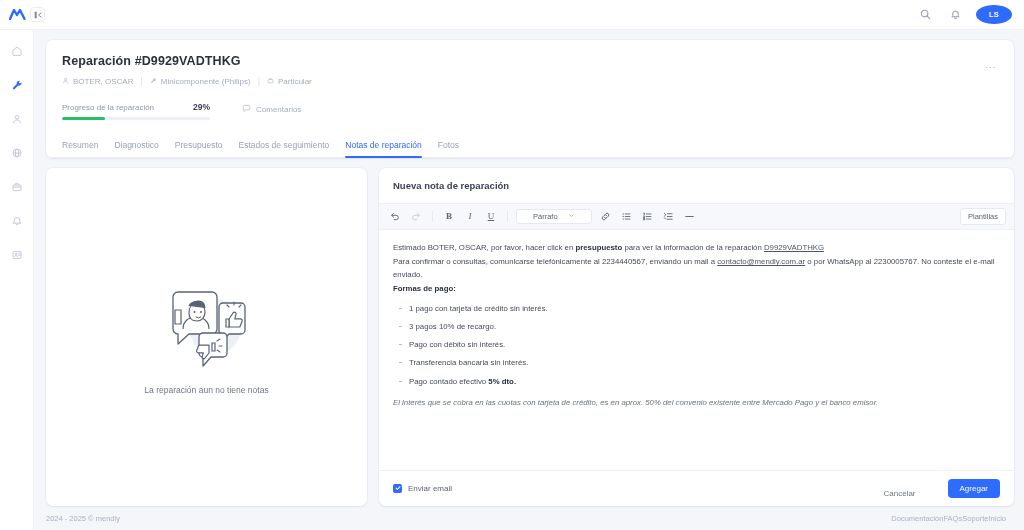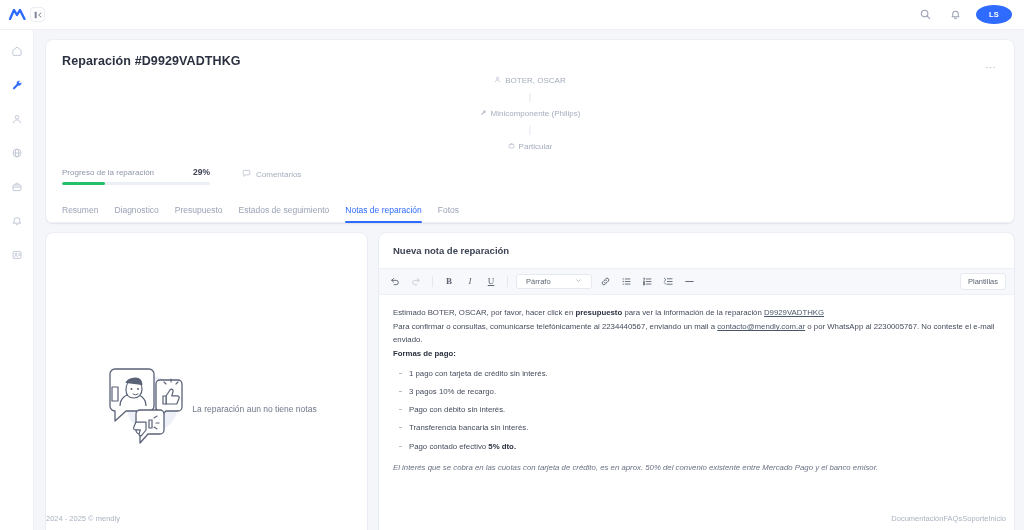--- a/index.html
+++ b/index.html
@@ -64,21 +64,21 @@
 
   .card {
     background: #ffffff;
     border-radius: 7px;
     box-shadow: 0 1px 2px rgba(30,40,70,.06), 0 0 0 1px rgba(235,238,245,.9);
   }
 
   
   .header-card { padding: 14px 16px 0 16px; position: relative; }
   .rep-title { font-size: 12.5px; font-weight: 700; color: #2b3140; letter-spacing: .1px; }
-  .meta-row { display: flex; align-items: center; gap: 7px; margin-top: 8px; font-size: 8px; color: #a5adbd; flex-direction: column; }
+  .meta-row { display: flex; align-items: center; gap: 7px; margin-top: 8px; font-size: 8px; color: #a5adbd; }
   .meta-item { display: flex; align-items: center; gap: 4px; }
   .meta-sep { color: #dde1ea; font-size: 9px; }
   .kebab {
     position: absolute; top: 22px; right: 18px;
     color: #b9c0cf; cursor: pointer; font-size: 11px; line-height: 1;
     letter-spacing: 0; writing-mode: vertical-rl;
   }
 
   .progress-row { display: flex; align-items: flex-start; gap: 12px; margin-top: 16px; }
   .progress-block { width: 148px; }
@@ -91,37 +91,37 @@
 
   .tabs { display: flex; align-items: flex-end; gap: 16px; margin-top: 20px; border-bottom: 1px solid #eef0f5; margin-left: -16px; margin-right: -16px; padding: 0 16px; }
   .tab { font-size: 8.5px; color: #9aa2b4; padding-bottom: 7px; cursor: pointer; position: relative; white-space: nowrap; }
   .tab.active { color: #2f6bff; font-weight: 400; }
   .tab.active::after {
     content: ""; position: absolute; left: 0; right: 0; bottom: -1px; height: 1.6px; background: #2f6bff; border-radius: 2px;
   }
 
   
   .body-split { display: flex; gap: 12px; margin-top: 10px; height: 338px; }
-  .empty-card { width: 321px; display: flex; flex-direction: row; align-items: center; justify-content: center; }
+  .empty-card { width: 321px; display: flex; flex-direction: column; align-items: center; justify-content: center; }
   .empty-illu { width: 96px; height: 92px; }
   .empty-text { margin-top: 14px; font-size: 8.5px; color: #6f7789; }
 
   .editor-card { flex: 1; display: flex; flex-direction: column; }
   .editor-head { padding: 12px 14px; font-size: 9.5px; font-weight: 700; color: #3d4355; }
   .toolbar {
     display: flex; align-items: center; gap: 5px;
     padding: 4px 8px; background: #f7f8fb;
     border-top: 1px solid #eef0f5; border-bottom: 1px solid #eef0f5;
   }
   .tb-btn { width: 16px; height: 16px; display: flex; align-items: center; justify-content: center; color: #5d6472; cursor: pointer; border-radius: 3px; font-size: 9px; }
   .tb-btn.dim { color: #c6ccd8; }
   .tb-sep { width: 1px; height: 11px; background: #e4e8f0; margin: 0 3px; }
   .tb-select {
     display: flex; align-items: center; justify-content: space-between;
-    width: 76px; height: 15px; padding: 0 9px;
+    width: 76px; height: 15px; padding: 0 16px;
     background: #fff; border: 1px solid #e6e9f0; border-radius: 3px;
     font-size: 7.5px; color: #5d6472; cursor: pointer;
   }
   .tb-templates {
     margin-left: auto; font-size: 7.5px; color: #5d6472;
     background: #fff; border: 1px solid #e6e9f0; border-radius: 3px;
     padding: 3px 7px; cursor: pointer;
   }
 
   .editor-body { flex: 1; padding: 12px 14px; font-size: 7.8px; line-height: 1.62; color: #454b5c; overflow: hidden; }

